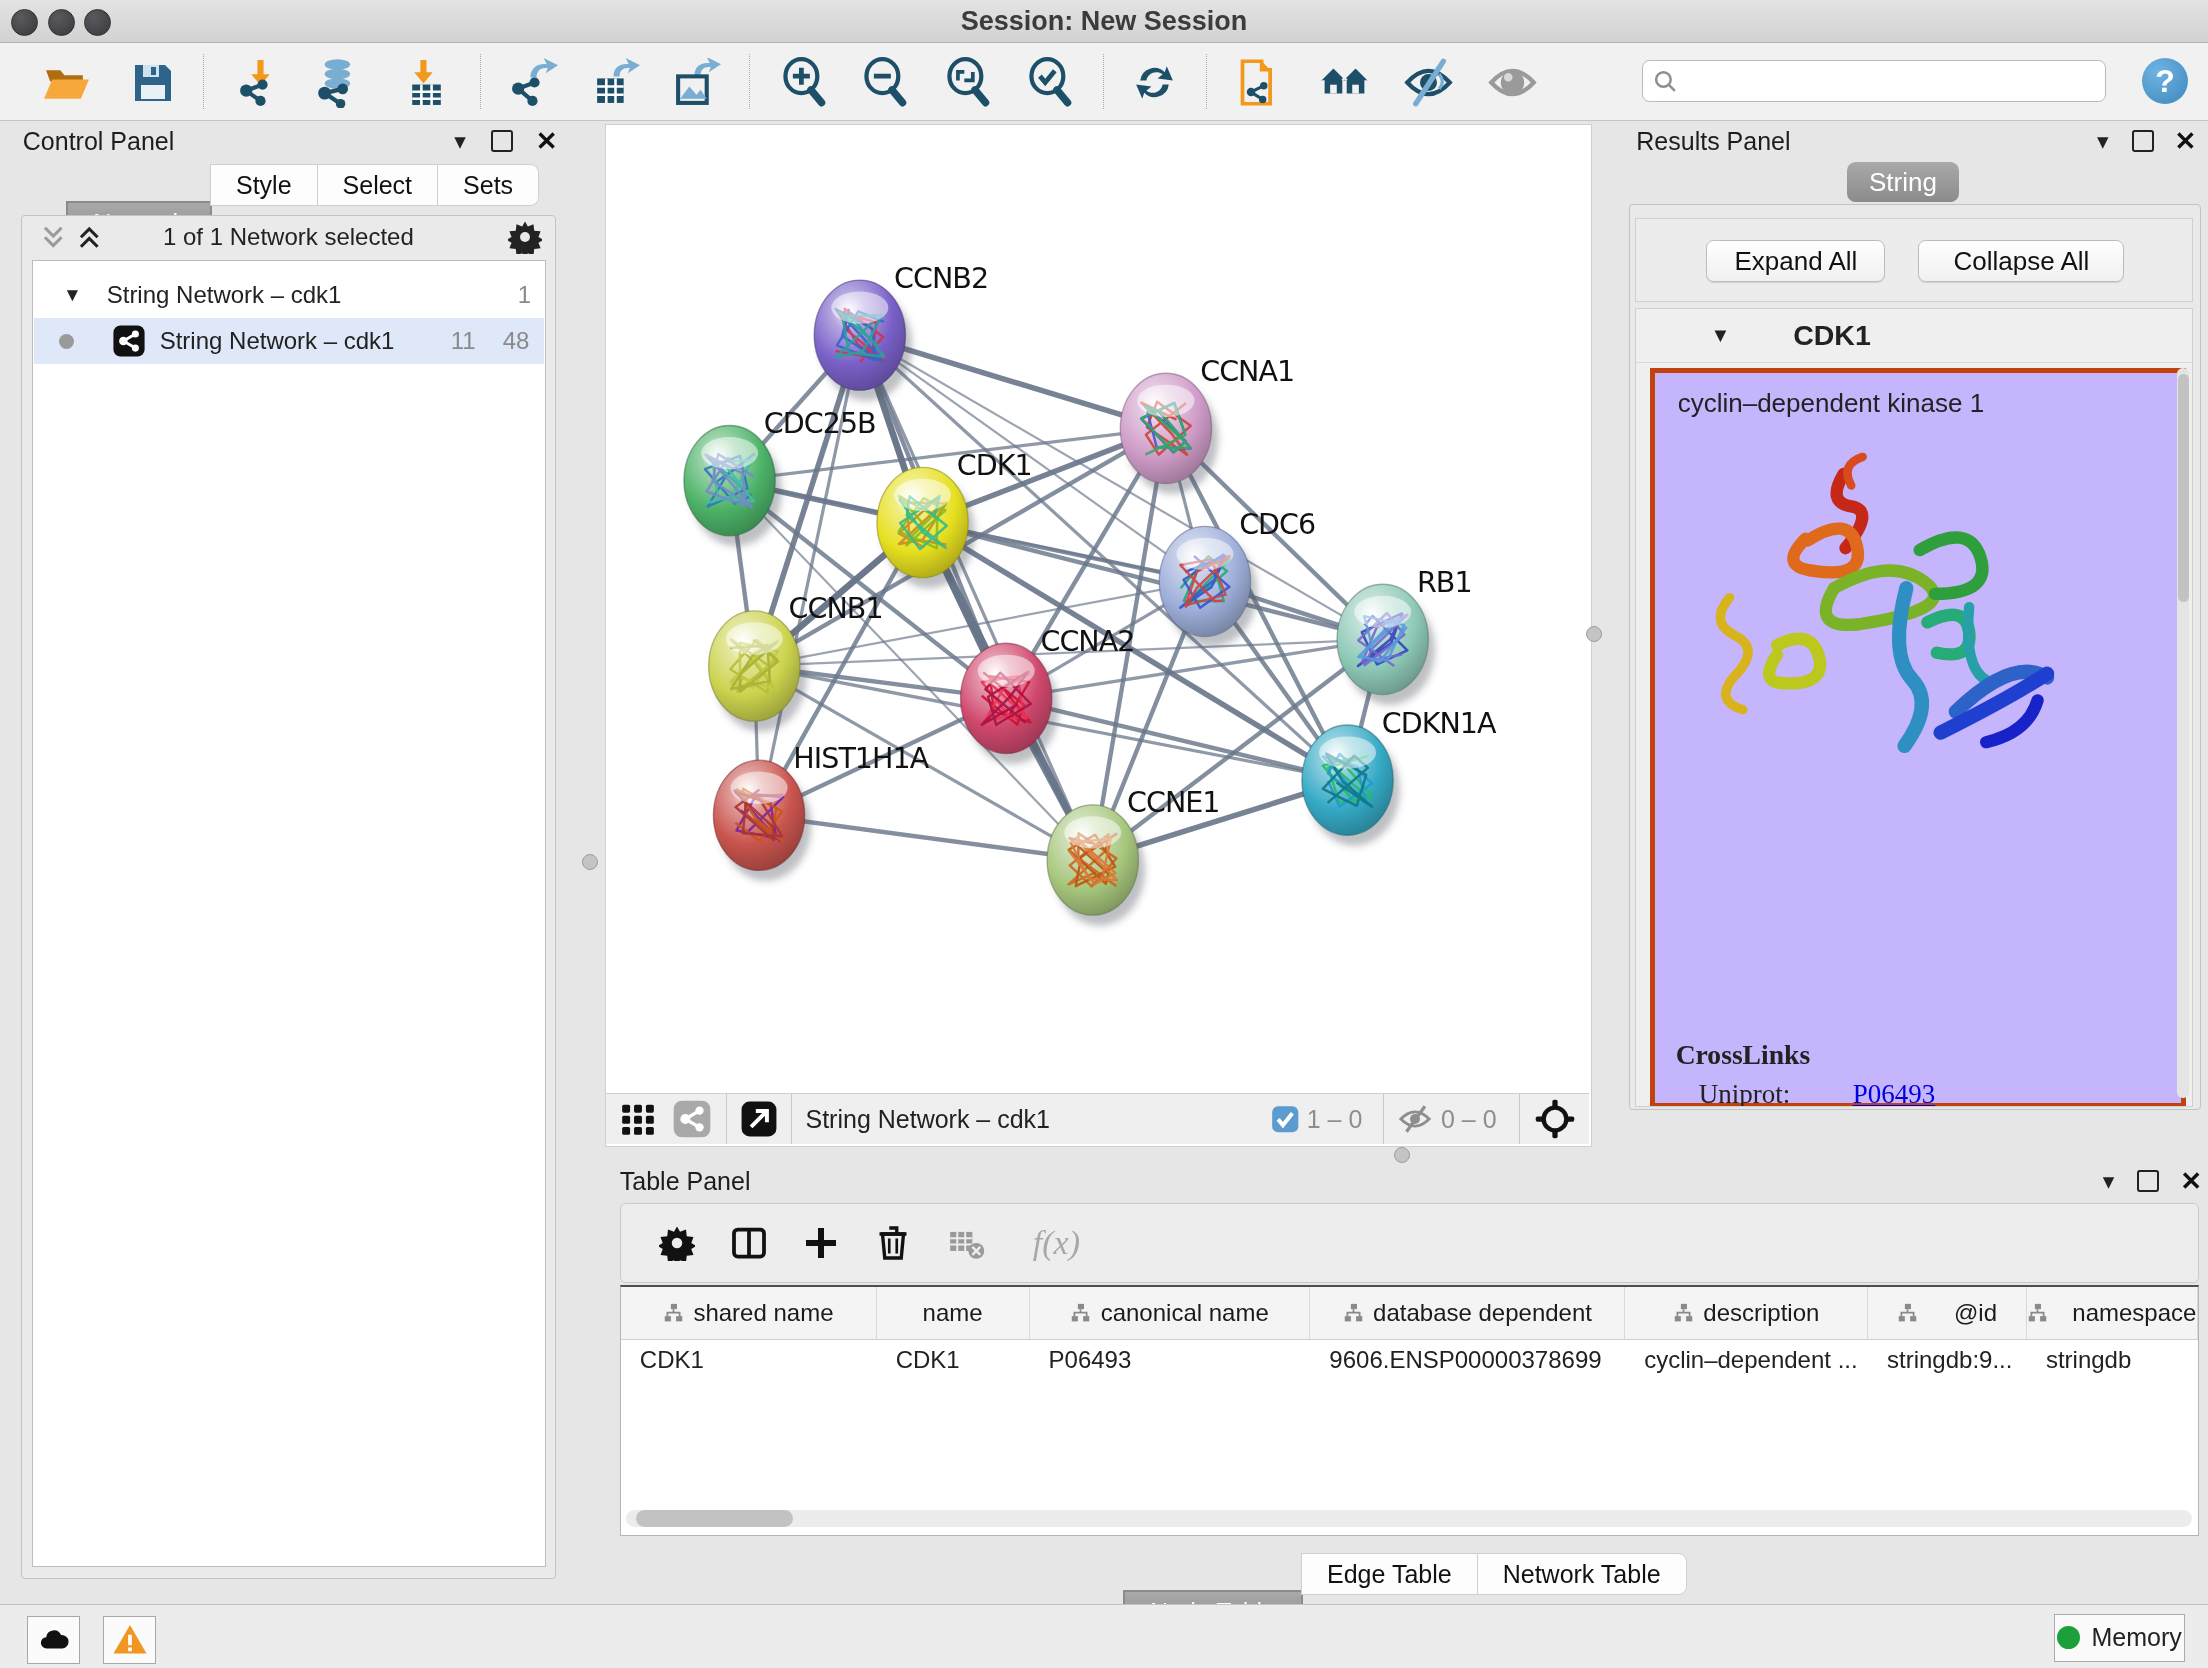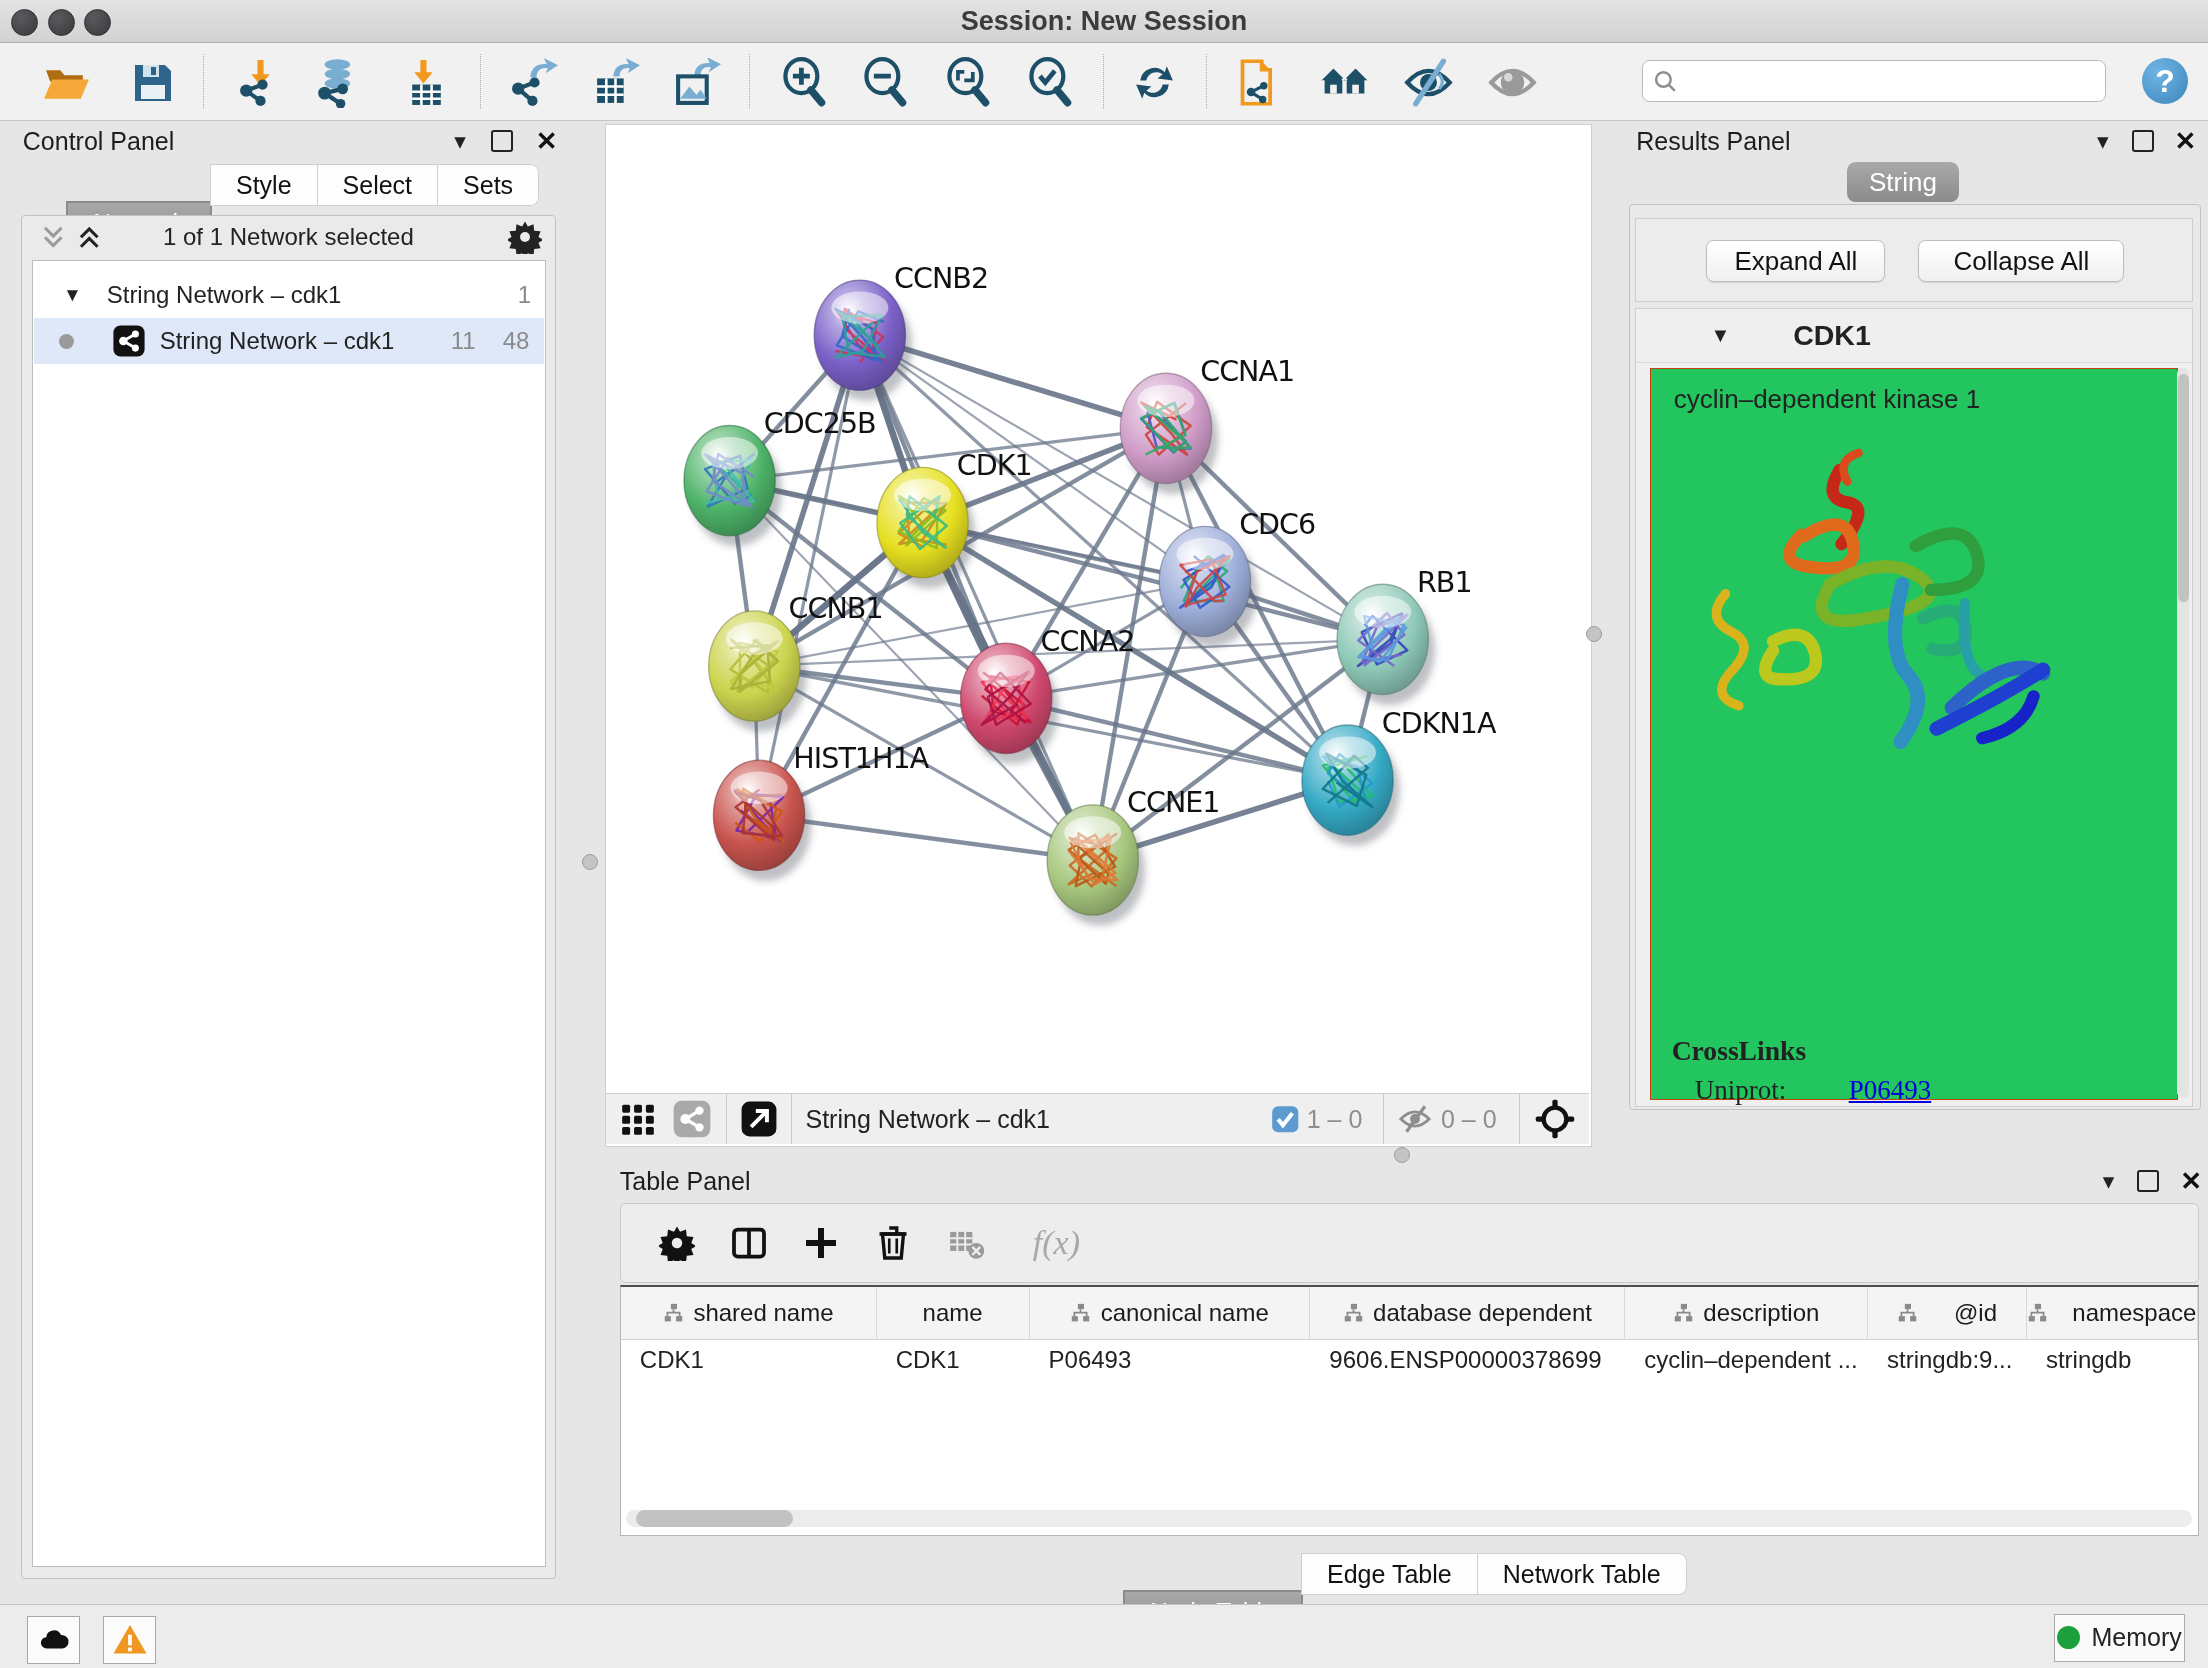--- a/index.html
+++ b/index.html
@@ -648,21 +648,21 @@
   <div class="graybox abs" style="left:5.7px;top:80px;width:570px;height:904px;background:#e9e9e9">
     <div class="abs" style="left:5.7px;top:13.3px;width:556px;height:82px;border:1px solid #cfcfcf;background:#ececec">
       <div class="btn3d abs" style="left:70px;top:21px;width:177px;height:40px">Expand All</div>
       <div class="btn3d abs" style="left:282px;top:21px;width:204px;height:40px">Collapse All</div>
     </div>
     <div class="abs" style="left:5.7px;top:103px;width:556px;height:797px;border:1px solid #cfcfcf;background:#efefef;overflow:hidden">
       <div style="display:flex;align-items:center;height:53px;border-bottom:1px solid #d8d8d8;">
         <span style="margin-left:74px;font-size:20px">▼</span>
         <span style="margin-left:63px;font-size:28.5px;font-weight:bold">CDK1</span>
       </div>
-      <div class="abs" style="left:13.3px;top:59px;width:526px;height:730px;border:1px solid #c2410c;background:#22c55e">
+      <div class="abs" style="left:13.3px;top:59px;width:526px;height:730px;border:5px solid #c2410c;background:#c4b5fd">
         <div style="margin:15px 0 0 23px;font-size:26px">cyclin–dependent kinase 1</div>
         <svg class="abs" style="left:46px;top:63px" width="367" height="348" viewBox="0 0 386 366">
           <g fill="none" stroke-linecap="round" stroke-width="13">
             <path d="M150 40q-18 30 8 34t-6 44" stroke="#c62818"></path>
             <path d="M170 22q-24 8-12 30" stroke="#d94b1f" stroke-width="9"></path>
             <path d="M112 110q44-28 52 6t-44 26q-40 -4 -10 -34" stroke="#e06a1c"></path>
             <path d="M30 170q-22 26 6 40t-2 44q-20 24 10 34" stroke="#d9b31c" stroke-width="10"></path>
             <path d="M80 220q36-18 44 12t-36 28q-28 0 -8 -30" stroke="#bcc81e"></path>
             <path d="M140 160q60-34 96-6t-70 44q-52 6 -26 -38z" stroke="#7ab327"></path>
             <path d="M230 120q52-30 64 8t-48 38" stroke="#2f9e3d"></path>

